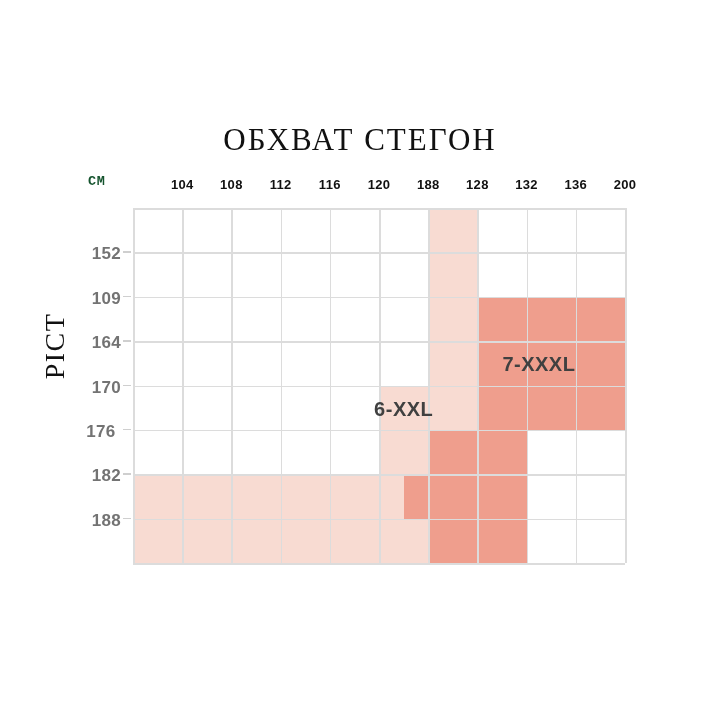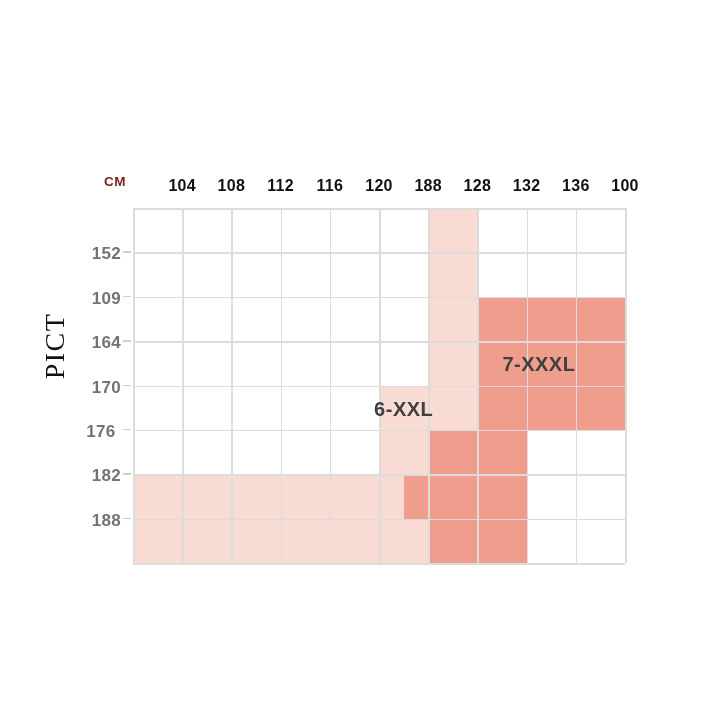--- a/index.html
+++ b/index.html
@@ -27,26 +27,27 @@
     text-align: center;
     font-family: "Liberation Serif", serif;
     font-size: 31px;
     letter-spacing: 2px;
     color: #111111;
     white-space: nowrap;
   }
   
   .unit-label {
     position: absolute;
-    left: 104px;
+    left: 88px;
     top: 174px;
     font-size: 13.5px;
     font-weight: bold;
     letter-spacing: 0.6px;
-    color: #7f1d1d;
+    color: #14532d;
+    font-family: Liberation Mono, monospace;
   }
   
   .yaxis-title {
     position: absolute;
     left: -5px;
     top: 330px;
     width: 120px;
     text-align: center;
     font-family: "Liberation Serif", serif;
     font-size: 28px;
@@ -80,21 +81,21 @@
     background: #dcdcdc;
   }
   
   .cell {
     position: absolute;
   }
   
   .xtick {
     position: absolute;
     top: -31px;
-    font-size: 16px;
+    font-size: 13px;
     font-weight: bold;
     color: #111111;
     text-align: center;
     width: 44px;
     margin-left: -22px;
     letter-spacing: 0.3px;
   }
   .ytick {
     position: absolute;
     left: -52px;
@@ -122,20 +123,21 @@
     color: #404040;
     letter-spacing: 0.5px;
     white-space: nowrap;
   }
 </style>
 </head>
 <body>
 
 <div id="chart-root">
 
+  <div class="chart-title">ОБХВАТ СТЕГОН</div>
 
   <div class="unit-label">СМ</div>
 
   <div class="yaxis-title">РІСТ</div>
 
   <div id="plot">
       <div class="cell" style="left: 295.2px; top: 0px; width: 49.2px; height: 44.375px; background: rgb(248, 219, 210);"></div>
       <div class="cell" style="left: 295.2px; top: 44.375px; width: 49.2px; height: 44.375px; background: rgb(248, 219, 210);"></div>
       <div class="cell" style="left: 295.2px; top: 88.75px; width: 49.2px; height: 44.375px; background: rgb(248, 219, 210);"></div>
       <div class="cell" style="left: 295.2px; top: 133.125px; width: 49.2px; height: 44.375px; background: rgb(248, 219, 210);"></div>
@@ -171,21 +173,21 @@
       <div class="gridline-h" style="top: 355px;"></div>
       <div class="xtick" style="left: 49.2px;">104</div>
       <div class="xtick" style="left: 98.4px;">108</div>
       <div class="xtick" style="left: 147.6px;">112</div>
       <div class="xtick" style="left: 196.8px;">116</div>
       <div class="xtick" style="left: 246px;">120</div>
       <div class="xtick" style="left: 295.2px;">188</div>
       <div class="xtick" style="left: 344.4px;">128</div>
       <div class="xtick" style="left: 393.6px;">132</div>
       <div class="xtick" style="left: 442.8px;">136</div>
-      <div class="xtick" style="left: 492px;">100</div>
+      <div class="xtick" style="left: 492px;">200</div>
       <div class="ytick" style="top: 44.375px;">152</div>
       <div class="ytick-dash" style="top: 44.375px;"></div>
       <div class="ytick" style="top: 88.75px;">109</div>
       <div class="ytick-dash" style="top: 88.75px;"></div>
       <div class="ytick" style="top: 133.125px;">164</div>
       <div class="ytick-dash" style="top: 133.125px;"></div>
       <div class="ytick" style="top: 177.5px;">170</div>
       <div class="ytick-dash" style="top: 177.5px;"></div>
       <div class="ytick" style="top: 221.875px; text-align: center;">176</div>
       <div class="ytick-dash" style="top: 221.875px;"></div>

